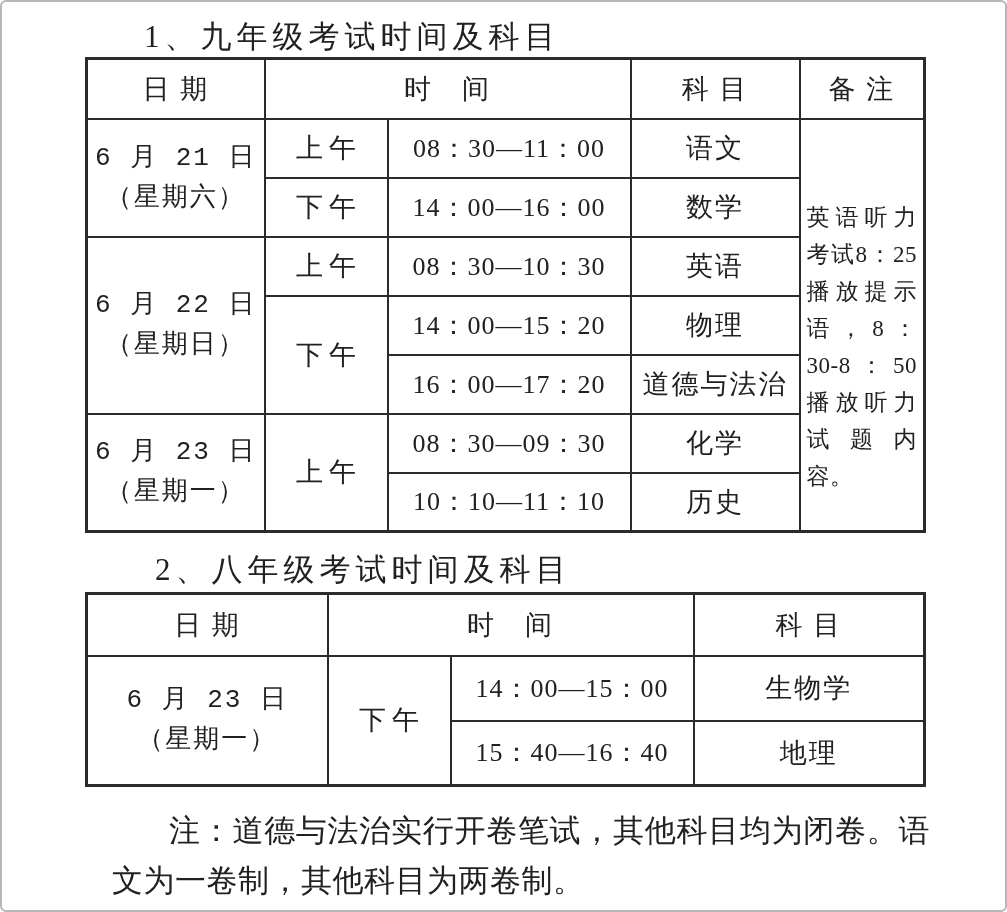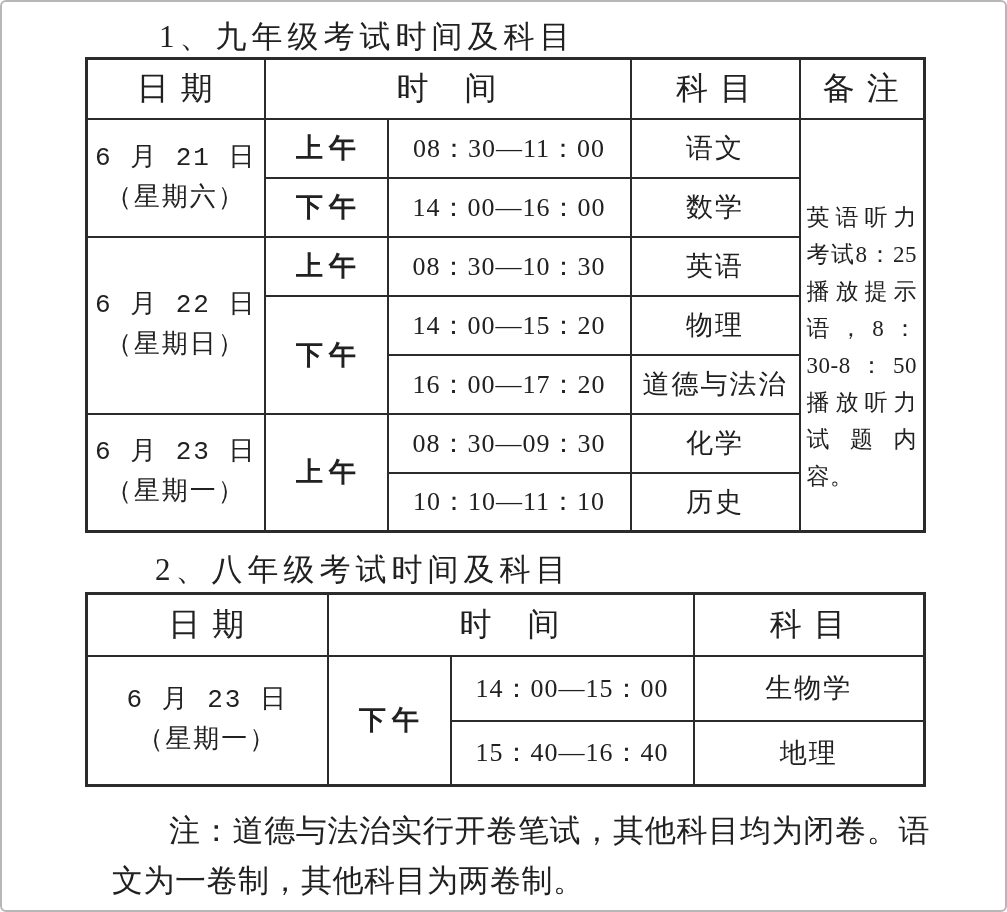--- a/index.html
+++ b/index.html
@@ -22,52 +22,52 @@
     border-radius: 6px;
     box-sizing: border-box;
     pointer-events: none;
   }
   .sec-title {
     position: absolute;
     font-size: 31px;
     letter-spacing: 5px;
     white-space: pre;
   }
-  #title1 { left: 159px; top: 16px; }
+  #title1 { left: 144px; top: 16px; }
   #title2 { left: 155px; top: 549px; }
 
   table {
     position: absolute;
     border-collapse: collapse;
     table-layout: fixed;
     border: 3px solid #2b2b2b;
   }
   #table1 { left: 85px; top: 57px; width: 838px; }
   #table2 { left: 85px; top: 592px; width: 838px; }
 
   th, td {
     border: 2px solid #2b2b2b;
     text-align: center;
     vertical-align: middle;
     padding: 0;
     font-weight: 400;
     overflow: visible;
   }
   th {
-    font-size: 32px;
+    font-size: 27px;
     letter-spacing: 2px;
     white-space: pre;
   }
   #table1 tr { height: 59px; }
   #table1 tr.hdr { height: 60px; }
   #table2 tr { height: 65px; }
   #table2 tr.hdr { height: 62px; }
 
   .subject-cell { font-size: 27px; letter-spacing: 2px; }
-  .period-cell  { font-size: 27px; letter-spacing: 6px; text-indent: 6px; font-weight: bold; }
+  .period-cell  { font-size: 27px; letter-spacing: 6px; text-indent: 6px; }
   .time-cell    { font-size: 26px; letter-spacing: 1px; white-space: nowrap; }
   .date-cell    { font-size: 26px; letter-spacing: 2px; line-height: 40px; font-family: Liberation Mono, monospace; }
   .date-cell .dline { white-space: pre; }
 
   .remark-cell { padding: 0 6px; }
   .remark-text {
     font-size: 23px;
     line-height: 37px;
     text-align: justify;
     letter-spacing: 0.5px;

